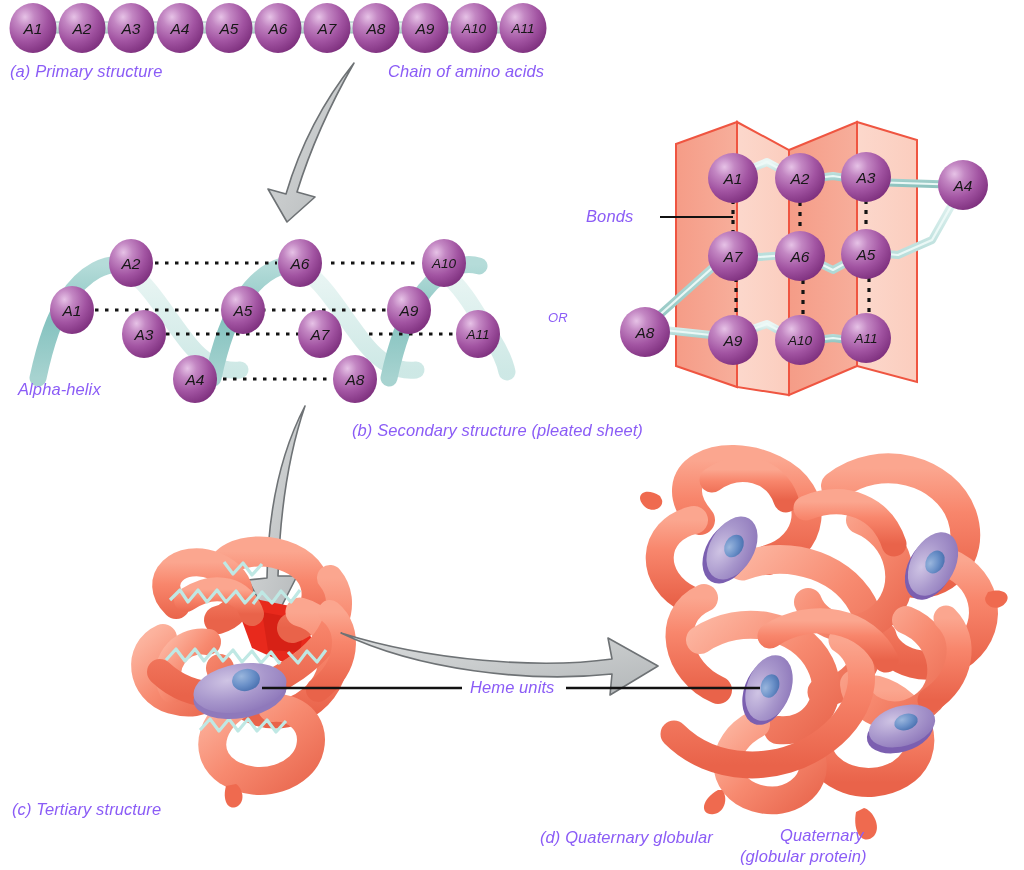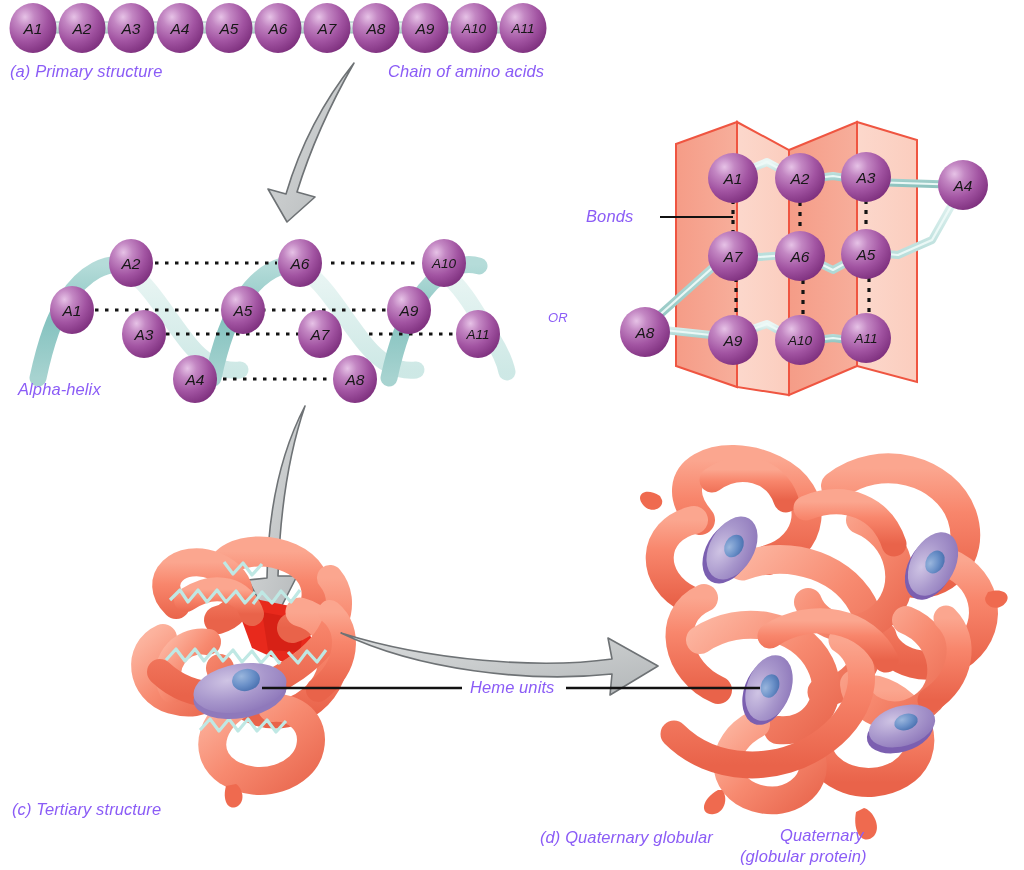--- a/index.html
+++ b/index.html
@@ -413,20 +413,21 @@
     </g>
   </svg>
 
   <div class="cap" style="left:10px;  top:62px;">(a) Primary structure</div>
   <div class="cap" style="left:388px; top:62px;">Chain of amino acids</div>
 
   <div class="cap" style="left:18px;  top:380px;">Alpha-helix</div>
 
   <div class="cap or-text" style="left:548px; top:310px;">OR</div>
   <div class="cap bonds-text" style="left:586px; top:207px;">Bonds</div>
+  <div class="cap" style="left:352px; top:421px;">(b) Secondary structure (pleated sheet)</div>
 
   <div class="cap" style="left:466px; top:678px; background:#ffffff; padding:0 4px;text-align:center;">Heme units</div>
 
   <div class="cap" style="left:12px;  top:800px;">(c) Tertiary structure</div>
   <div class="cap" style="left:540px; top:828px;">(d) Quaternary globular</div>
   <div class="cap" style="left:780px; top:826px;">Quaternary</div>
   <div class="cap" style="left:740px; top:847px;">(globular protein)</div>
 
 </div>
 

